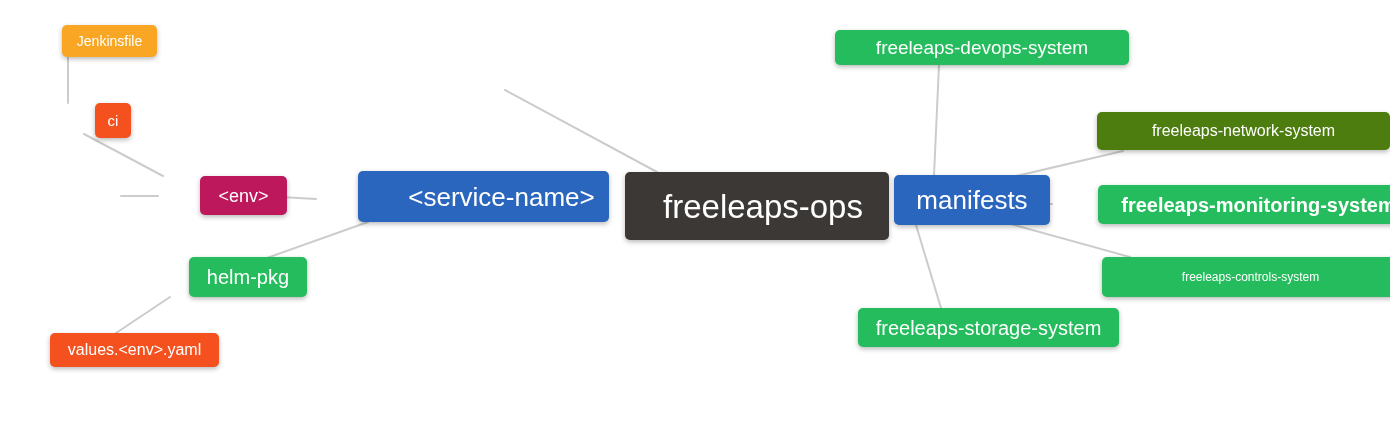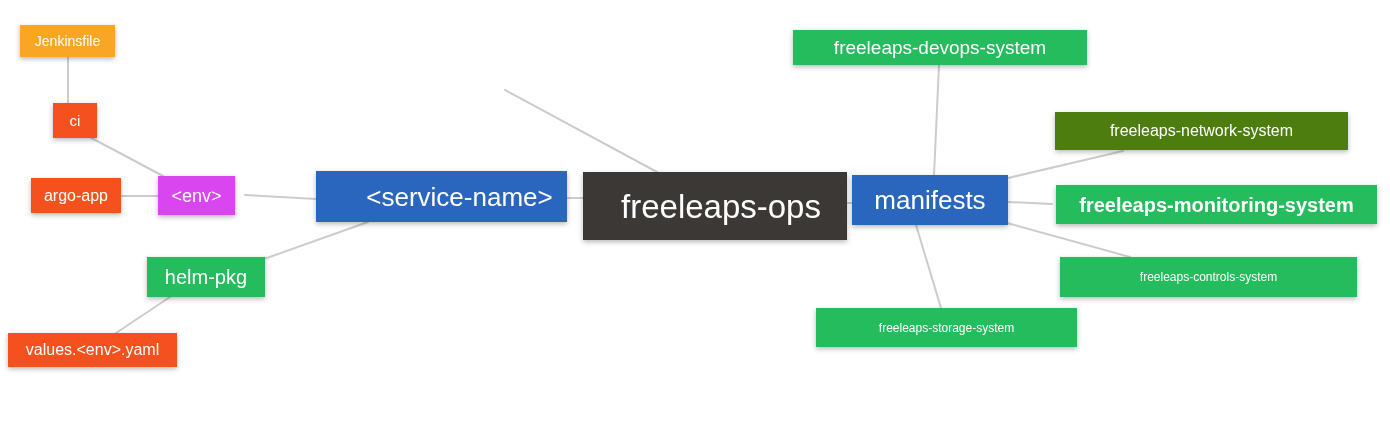--- a/index.html
+++ b/index.html
@@ -26,26 +26,27 @@
     stroke: #cccccc;
     stroke-width: 2;
     stroke-linecap: round;
   }
   .node {
     position: absolute;
     display: flex;
     align-items: center;
     justify-content: center;
     color: #ffffff;
-    border-radius: 0;
+    border-radius: 5px;
     box-shadow: 0 2px 5px rgba(0,0,0,0.28);
     white-space: nowrap;
     box-sizing: border-box;
     cursor: default;
     line-height: 1;
+    margin-left: 42px;
   }
 </style>
 </head>
 <body>
 
 <div class="canvas">
 
   <svg class="edges" viewBox="0 0 1390 421" xmlns="http://www.w3.org/2000/svg">
     <line x1="68" y1="57" x2="68" y2="103"></line>
     <line x1="84" y1="134" x2="163" y2="176"></line>
@@ -57,27 +58,26 @@
     <line x1="567" y1="198" x2="583" y2="198"></line>
     <line x1="847" y1="203" x2="852" y2="203"></line>
     <line x1="939" y1="65" x2="934" y2="175"></line>
     <line x1="1008" y1="178" x2="1123" y2="151"></line>
     <line x1="1008" y1="202" x2="1052" y2="204"></line>
     <line x1="1007" y1="223" x2="1130" y2="257"></line>
     <line x1="916" y1="225" x2="941" y2="308"></line>
   </svg>
 
   <div class="node" style="left: 20px; top: 25px; width: 95px; height: 32px; font-size: 14px; background: rgb(248, 166, 36);">Jenkinsfile</div>
-  <div class="node" style="left: 53px; top: 103px; width: 44px; height: 35px; font-size: 15px; background: rgb(244, 81, 30);">ci</div>
-  <div class="node" style="left: 31px; top: 178px; width: 90px; height: 35px; font-size: 16px; background: rgb(244, 81, 30);">argo-app</div>
-  <div class="node" style="left: 158px; top: 176px; width: 77px; height: 39px; font-size: 18px; background: #d946ef;">&lt;env&gt;</div>
+  <div class="node" style="left: 53px; top: 103px; width: 36px; height: 35px; font-size: 15px; background: rgb(244, 81, 30);">ci</div>
+  <div class="node" style="left: 158px; top: 176px; width: 87px; height: 39px; font-size: 18px; background: #be185d;">&lt;env&gt;</div>
   <div class="node" style="left: 147px; top: 257px; width: 118px; height: 40px; font-size: 20px; background: rgb(36, 188, 92);">helm-pkg</div>
   <div class="node" style="left: 8px; top: 333px; width: 169px; height: 34px; font-size: 16px; background: rgb(244, 81, 30);">values.&lt;env&gt;.yaml</div>
   <div class="node" style="left: 316px; top: 171px; width: 251px; height: 51px; font-size: 26px; background: rgb(42, 102, 189); padding-left: 36px;">&lt;service-name&gt;</div>
   <div class="node" style="left: 583px; top: 172px; width: 264px; height: 68px; font-size: 33px; background: rgb(60, 56, 54); padding-left: 12px;">freeleaps-ops</div>
   <div class="node" style="left: 793px; top: 30px; width: 294px; height: 35px; font-size: 19px; background: rgb(36, 188, 92);">freeleaps-devops-system</div>
   <div class="node" style="left: 852px; top: 175px; width: 156px; height: 50px; font-size: 26px; background: rgb(42, 102, 189);">manifests</div>
   <div class="node" style="left: 1055px; top: 112px; width: 293px; height: 38px; font-size: 16px; background: #4d7c0f;">freeleaps-network-system</div>
   <div class="node" style="left: 1056px; top: 185px; width: 321px; height: 39px; font-size: 20px; background: rgb(36, 188, 92); font-weight: bold;">freeleaps-monitoring-system</div>
   <div class="node" style="left: 1060px; top: 257px; width: 297px; height: 40px; font-size: 12px; background: rgb(36, 188, 92);">freeleaps-controls-system</div>
-  <div class="node" style="left: 816px; top: 308px; width: 261px; height: 39px; font-size: 12px; background: rgb(36, 188, 92);">freeleaps-storage-system</div>
+  <div class="node" style="left: 816px; top: 308px; width: 261px; height: 39px; font-size: 20px; background: rgb(36, 188, 92);">freeleaps-storage-system</div>
 
 </div>
 
 </body></html>

